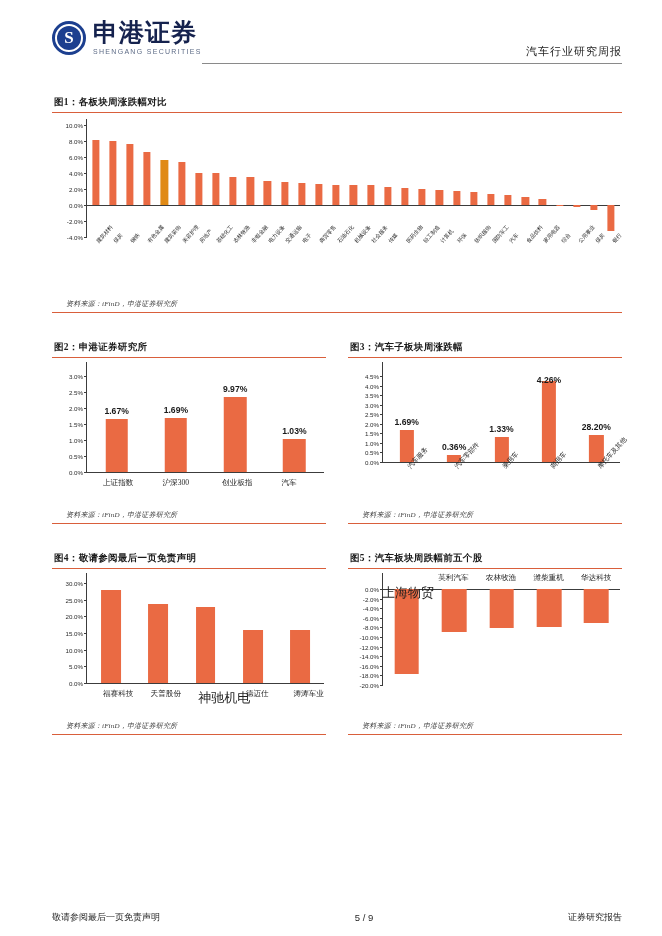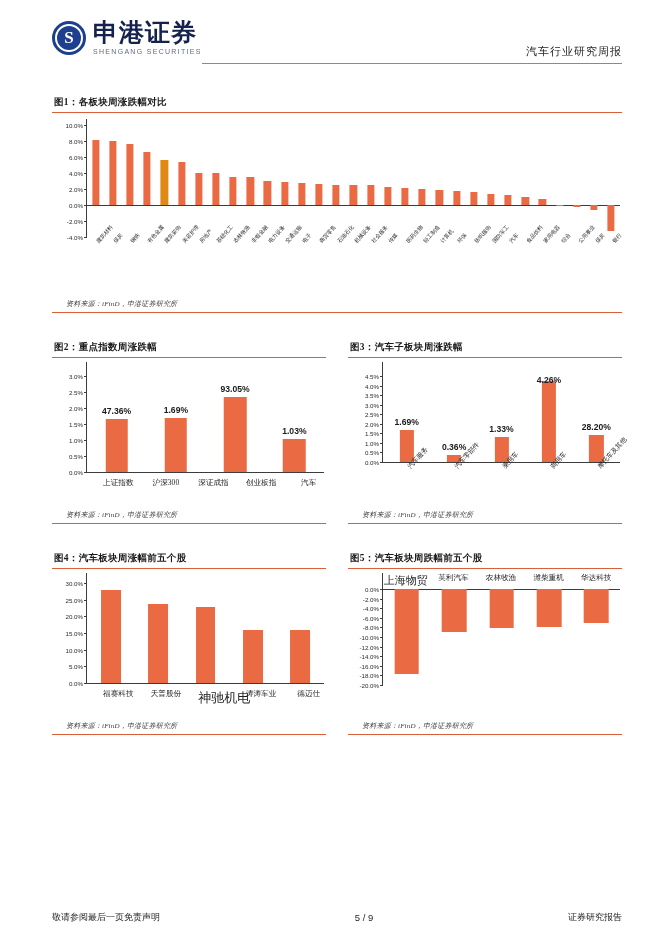--- a/index.html
+++ b/index.html
@@ -103,21 +103,21 @@
     position: absolute; left: 50%; transform: translateX(-50%);
     font-size: 8.6px; font-weight: bold; color: #1a1a1a;
     white-space: nowrap; font-family: "Liberation Sans", sans-serif;
   }
   .xlabels {
     position: absolute; left: 34px; right: 2px;
     display: flex;
   }
   .xcell { flex: 1 1 0; position: relative; height: 100%; }
   .xlab-flat {
-    position: absolute; top: 3px; left: 17px; right: 0; text-align: center;
+    position: absolute; top: 3px; left: 17px; right: 0; 
     font-size: 7.4px; color: #1f1f1f; white-space: nowrap;
   }
   .xlab-rot45 {
     position: absolute; top: 2px; left: 50%;
     font-size: 7px; color: #1f1f1f; white-space: nowrap;
     transform-origin: right top;
     transform: rotate(-45deg);
   }
   .toplab {
     position: absolute; left: 0; right: 0; text-align: center;
@@ -366,21 +366,21 @@
               <div class="xlab-rot45" style="left: 50%; transform: translateX(0px) rotate(-48deg); transform-origin: left top; font-size: 5.4px; direction: ltr; white-space: nowrap; position: absolute; top: 0px;">银行</div>
             </div>
           </div>
         </div>
     </div>
     <div class="fig-source fig-source-rule">资料来源：iFinD，申港证券研究所</div>
   </div>
 
   <div class="row-2">
     <div class="fig-half">
-      <div class="fig-title fig-title-rule">图2：重点指数周涨跌幅</div>
+      <div class="fig-title fig-title-rule">图2：申港证券研究所</div>
       <div class="fig-body-half">
         <div class="chart" id="chart2">
             <div class="yaxis">
               <div class="ytick" style="top: 14px;">3.0%</div>
               <div class="ytick" style="top: 30px;">2.5%</div>
               <div class="ytick" style="top: 46px;">2.0%</div>
               <div class="ytick" style="top: 62px;">1.5%</div>
               <div class="ytick" style="top: 78px;">1.0%</div>
               <div class="ytick" style="top: 94px;">0.5%</div>
               <div class="ytick" style="top: 110px;">0.0%</div>
@@ -390,45 +390,42 @@
               <div class="tickmark" style="top: 30px;"></div>
               <div class="tickmark" style="top: 46px;"></div>
               <div class="tickmark" style="top: 62px;"></div>
               <div class="tickmark" style="top: 78px;"></div>
               <div class="tickmark" style="top: 94px;"></div>
               <div class="tickmark" style="top: 110px;"></div>
               <div class="zeroline" style="top: 110px;"></div>
               <div class="bars">
                 <div class="barcell">
                   <div class="bar" style="width: 38%; top: 56.56px; height: 53.44px;"></div>
-                  <div class="blabel" style="top: 43.56px;">47.36%</div>
+                  <div class="blabel" style="top: 43.56px;">1.67%</div>
                 </div>
                 <div class="barcell">
                   <div class="bar" style="width: 38%; top: 55.92px; height: 54.08px;"></div>
                   <div class="blabel" style="top: 42.92px;">1.69%</div>
                 </div>
                 <div class="barcell">
                   <div class="bar" style="width: 38%; top: 35.44px; height: 74.56px;"></div>
-                  <div class="blabel" style="top: 22.44px;">93.05%</div>
+                  <div class="blabel" style="top: 22.44px;">9.97%</div>
                 </div>
                 <div class="barcell">
                   <div class="bar" style="width: 38%; top: 77.04px; height: 32.96px;"></div>
                   <div class="blabel" style="top: 64.04px;">1.03%</div>
                 </div>
               </div>
             </div>
             <div class="xlabels" style="top: 113px; height: 60px;">
               <div class="xcell">
                 <div class="xlab-flat" style="font-size: 7.6px;">上证指数</div>
               </div>
               <div class="xcell">
                 <div class="xlab-flat" style="font-size: 7.6px;">沪深300</div>
-              </div>
-              <div class="xcell">
-                <div class="xlab-flat" style="font-size: 7.6px;">深证成指</div>
               </div>
               <div class="xcell">
                 <div class="xlab-flat" style="font-size: 7.6px;">创业板指</div>
               </div>
               <div class="xcell">
                 <div class="xlab-flat" style="font-size: 7.6px;">汽车</div>
               </div>
             </div>
           </div>
       </div>
@@ -503,21 +500,21 @@
               </div>
             </div>
           </div>
       </div>
       <div class="fig-source fig-source-rule">资料来源：iFinD，申港证券研究所</div>
     </div>
   </div>
 
   <div class="row-2">
     <div class="fig-half">
-      <div class="fig-title fig-title-rule">图4：汽车板块周涨幅前五个股</div>
+      <div class="fig-title fig-title-rule">图4：敬请参阅最后一页免责声明</div>
       <div class="fig-body-half">
         <div class="chart" id="chart4">
             <div class="yaxis">
               <div class="ytick" style="top: 10px;">30.0%</div>
               <div class="ytick" style="top: 26.6667px;">25.0%</div>
               <div class="ytick" style="top: 43.3333px;">20.0%</div>
               <div class="ytick" style="top: 60px;">15.0%</div>
               <div class="ytick" style="top: 76.6667px;">10.0%</div>
               <div class="ytick" style="top: 93.3333px;">5.0%</div>
               <div class="ytick" style="top: 110px;">0.0%</div>
@@ -553,24 +550,24 @@
               <div class="xcell">
                 <div class="xlab-flat" style="font-size: 7.6px;">福赛科技</div>
               </div>
               <div class="xcell">
                 <div class="xlab-flat" style="font-size: 7.6px;">天普股份</div>
               </div>
               <div class="xcell">
                 <div class="xlab-flat" style="font-size: 13px;">神驰机电</div>
               </div>
               <div class="xcell">
+                <div class="xlab-flat" style="font-size: 7.6px;">德迈仕</div>
+              </div>
+              <div class="xcell">
                 <div class="xlab-flat" style="font-size: 7.6px;">涛涛车业</div>
-              </div>
-              <div class="xcell">
-                <div class="xlab-flat" style="font-size: 7.6px;">德迈仕</div>
               </div>
             </div>
           </div>
       </div>
       <div class="fig-source fig-source-rule">资料来源：iFinD，申港证券研究所</div>
     </div>
     <div class="fig-half">
       <div class="fig-title fig-title-rule">图5：汽车板块周跌幅前五个股</div>
       <div class="fig-body-half">
         <div class="chart" id="chart5">
@@ -613,21 +610,21 @@
                 <div class="barcell">
                   <div class="bar" style="width: 52%; top: 16px; height: 38.4px;"></div>
                 </div>
                 <div class="barcell">
                   <div class="bar" style="width: 52%; top: 16px; height: 34.08px;"></div>
                 </div>
               </div>
             </div>
             <div class="xlabels" style="top: 0px; height: 60px;">
               <div class="xcell">
-                <div class="toplab" style="font-size: 11px; top: 0px;">上海物贸</div>
+                <div class="toplab" style="font-size: 13px; top: 11px;">上海物贸</div>
               </div>
               <div class="xcell">
                 <div class="toplab" style="font-size: 7.6px; top: 0px;">英利汽车</div>
               </div>
               <div class="xcell">
                 <div class="toplab" style="font-size: 7.6px; top: 0px;">农林牧渔</div>
               </div>
               <div class="xcell">
                 <div class="toplab" style="font-size: 7.6px; top: 0px;">潍柴重机</div>
               </div>

